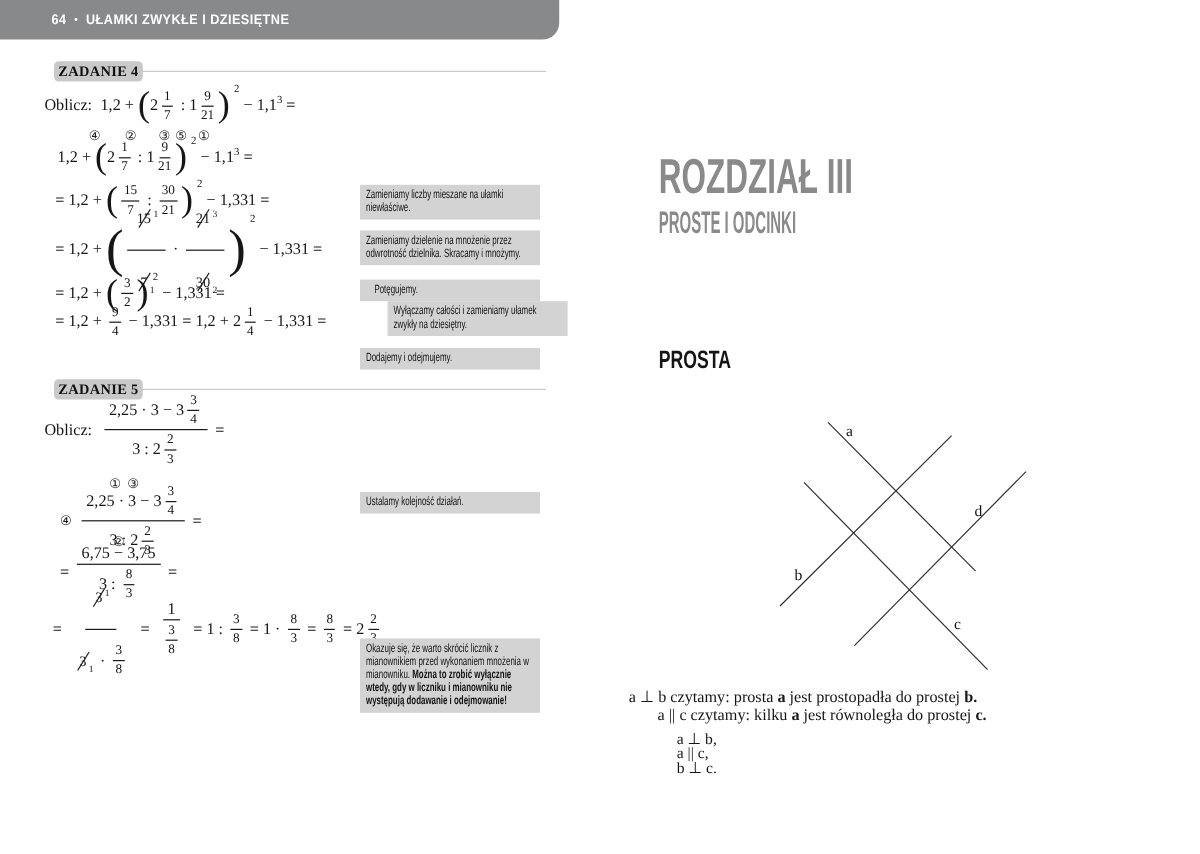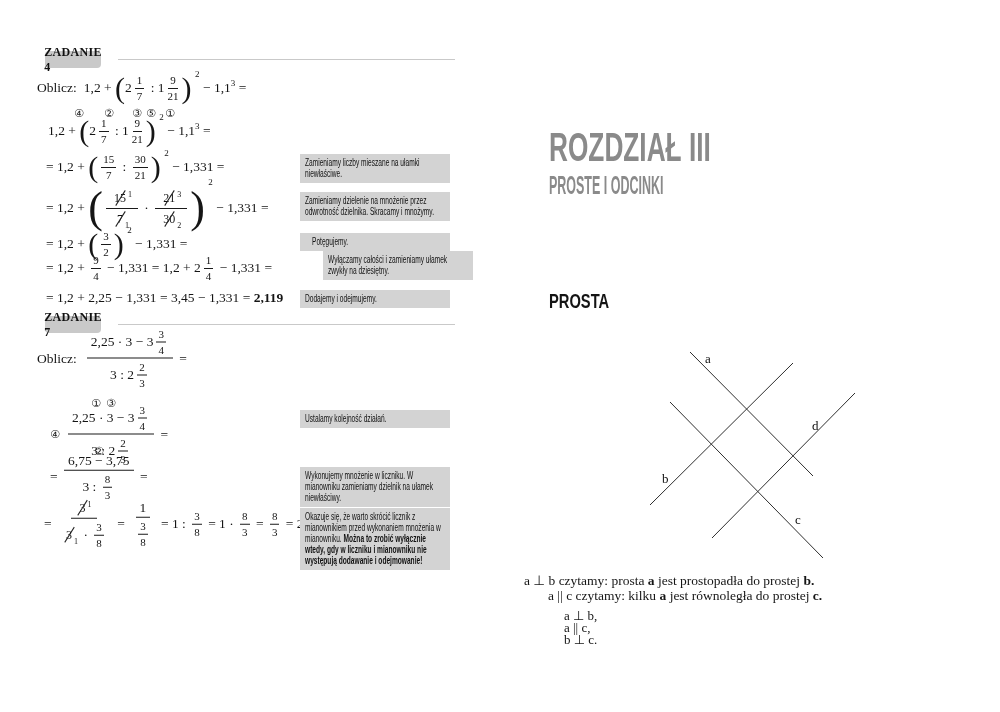--- a/index.html
+++ b/index.html
@@ -8,21 +8,21 @@
 
   
   .hbar{position:absolute;left:0;top:0;width:466px;height:33px;background:#87898b;
         border-radius:0 0 14px 0;display:flex;align-items:center;}
   .hbar-in{display:flex;align-items:center;gap:7px;margin-left:43px;
         font-family:"Liberation Sans",sans-serif;font-weight:bold;color:#fff;
         font-size:11.5px;letter-spacing:0.4px;transform:scaleX(.92);transform-origin:0 50%;white-space:nowrap;}
   .hsep{font-size:9px;position:relative;top:-1px;}
 
   
-  .zbox{position:absolute;left:45px;width:56px;height:17px;background:#c9c9c9;border-radius:4px;
+  .zbox{position:absolute;left:45px;width:74px;height:17px;background:#c9c9c9;border-radius:4px;
         display:flex;align-items:center;justify-content:center;
         font-family:"Liberation Serif",serif;font-weight:bold;font-size:12px;letter-spacing:.3px;color:#111;}
   .z4box{top:51px;} .z5box{top:316px;}
   .zrule{position:absolute;left:118px;width:337px;height:1px;background:#c9c9c9;}
   .z4rule{top:59px;} .z5rule{top:324px;}
 
   
   .prow,.mline{position:absolute;display:flex;align-items:center;white-space:pre;
         transform:translateY(-50%);font-size:13.5px;}
   .oblicz{margin-right:7px;}
@@ -37,21 +37,21 @@
   .mfd{padding-top:2px;}
   .mbfrac{display:inline-flex;flex-direction:column;align-items:center;margin:0 3px;}
   .mbn,.mbd{display:inline-flex;align-items:center;line-height:1;padding:2px 4px;}
   .mbn{border-bottom:1px solid #1a1a1a;}
   .mparw{position:relative;display:inline-flex;align-items:center;}
   .mparw.has-sup{padding-right:8px;}
   .mpar{font-size:30px;line-height:.85;font-weight:400;}
   .mparlg{font-size:44px;}
   .mparsup{position:absolute;top:-6px;right:0;font-size:9px;}
   .mparw-lg .mparsup{top:-12px;}
-  .mxn{position:relative;display:inline-block;margin:1px 2px;}
+  .mxn{position:relative;display:inline-block;margin:17px 2px;}
   .mxv{position:relative;display:inline-block;padding:0 2px;font-size:12px;}
   .mxv::after{content:"";position:absolute;left:50%;top:-3px;bottom:-3px;width:1px;background:#222;
         transform:rotate(32deg);}
   .mxc{font-size:8px;position:relative;top:-5px;}
   .mxnsub .mxc{top:5px;}
 
   .z4prompt{left:37px;top:88px;}
   .z4marks span,.z5mk{position:absolute;font-size:11px;font-family:"DejaVu Sans",sans-serif;color:#222;}
   .zm1{left:74px;top:107px;} .zm2{left:104px;top:107px;} .zm3{left:132px;top:107px;}
   .zm4{left:146px;top:107px;} .zm5{left:165px;top:107px;}
@@ -59,21 +59,21 @@
   .z4l4{left:46px;top:244px;} .z4l5{left:46px;top:268px;} .z4l6{left:46px;top:298px;}
   .z5prompt{left:37px;top:358px;}
   .z5l1{left:50px;top:434px;} .z5l2{left:50px;top:477px;} .z5l3{left:44px;top:524px;}
   .z5mk1{left:91px;top:397px;} .z5mk3{left:106px;top:397px;} .z5mk2{left:94px;top:445px;}
 
   
   .note{position:absolute;left:300px;width:150px;background:#d3d3d3;padding:3px 5px 4px;box-sizing:border-box;}
   .note-in{width:212px;transform:scaleX(.66);transform-origin:0 0;
         font-family:"Liberation Sans",sans-serif;font-size:10px;line-height:11px;color:#111;}
   .n41{top:123px;} .n42{top:154px;} .n43{top:192px;} .n44{top:233px;padding-left:12px;} .n45{top:251px;margin-left:23px;} .n46{top:290px;}
-  .n51{top:410px;} .n52{top:467px;} .n53{top:508px;}
+  .n51{top:410px;} .n52{top:467px;} .n53{top:532px;}
 
   
   .rtitle{position:absolute;font-family:"Liberation Sans",sans-serif;font-weight:bold;
         line-height:1;white-space:nowrap;transform-origin:0 0;}
   .chapter{left:549px;top:127px;font-size:41px;color:#8a8a8a;transform:scaleX(.64);}
   .chsub{left:549px;top:172px;font-size:26px;color:#8a8a8a;transform:scaleX(.48);}
   .section{left:549px;top:290px;font-size:21px;color:#141414;transform:scaleX(.70);}
   .rtext{position:absolute;font-size:13.5px;line-height:15.5px;color:#151515;}
   .intro{left:548px;top:314px;width:418px;}
   .read1{left:524px;top:573px;} .read2{left:548px;top:588px;}
@@ -83,20 +83,27 @@
   .figure{position:absolute;left:610px;top:350px;}
   .fig-line{stroke:#2e2e2e;stroke-width:1;}
   .fig-label{font-family:"Liberation Serif",serif;font-size:13px;fill:#111;}
   .seg-b{font-weight:bold;}
 </style>
 </head>
 <body>
 
 <div class="page">
 
+  <div class="hbar">
+    <div class="hbar-in">
+      <span>64</span>
+      <span class="hsep">•</span>
+      <span>UŁAMKI ZWYKŁE I DZIESIĘTNE</span>
+    </div>
+  </div>
 
   <div class="zbox z4box">
     <span>ZADANIE 4</span>
   </div>
   <div class="zrule z4rule"></div>
 
   <div class="prow z4prompt">
     <span class="oblicz">Oblicz:</span>
     <span class="mexpr"><span class="mtxt">1,2 + </span><span class="mparw"><span class="mpar">(</span></span><span class="mtxt">2</span><span class="mfrac"><span class="mfn">1</span><span class="mfd">7</span></span><span class="mtxt"> : 1</span><span class="mfrac"><span class="mfn">9</span><span class="mfd">21</span></span><span class="mparw has-sup"><span class="mpar">)</span><span class="mparsup">2</span></span><span class="mtxt"> − 1,1</span><span class="msup">3</span><span class="mtxt"> =</span></span>
   </div>
@@ -107,61 +114,57 @@
     <span class="zm3">③</span>
     <span class="zm4">⑤</span>
     <span class="zm5">①</span>
   </div>
 
   <div class="mline z4l1"><span class="mtxt">1,2 + </span><span class="mparw"><span class="mpar">(</span></span><span class="mtxt">2</span><span class="mfrac"><span class="mfn">1</span><span class="mfd">7</span></span><span class="mtxt"> : 1</span><span class="mfrac"><span class="mfn">9</span><span class="mfd">21</span></span><span class="mparw has-sup"><span class="mpar">)</span><span class="mparsup">2</span></span><span class="mtxt"> − 1,1</span><span class="msup">3</span><span class="mtxt"> =</span></div>
   <div class="mline z4l2"><span class="mtxt">= 1,2 + </span><span class="mparw"><span class="mpar">(</span></span><span class="mfrac"><span class="mfn">15</span><span class="mfd">7</span></span><span class="mtxt"> : </span><span class="mfrac"><span class="mfn">30</span><span class="mfd">21</span></span><span class="mparw has-sup"><span class="mpar">)</span><span class="mparsup">2</span></span><span class="mtxt"> − 1,331 =</span></div>
   <div class="mline z4l3"><span class="mtxt">= 1,2 + </span><span class="mparw mparw-lg"><span class="mpar mparlg">(</span></span><span class="mbfrac"><span class="mbn"><span class="mxn"><span class="mxv">15</span><span class="mxc">1</span></span></span><span class="mbd"><span class="mxn mxnsub"><span class="mxv">7</span><span class="mxc">1</span></span></span></span><span class="mtxt"> · </span><span class="mbfrac"><span class="mbn"><span class="mxn"><span class="mxv">21</span><span class="mxc">3</span></span></span><span class="mbd"><span class="mxn mxnsub"><span class="mxv">30</span><span class="mxc">2</span></span></span></span><span class="mparw mparw-lg has-sup"><span class="mpar mparlg">)</span><span class="mparsup">2</span></span><span class="mtxt"> − 1,331 =</span></div>
   <div class="mline z4l4"><span class="mtxt">= 1,2 + </span><span class="mparw"><span class="mpar">(</span></span><span class="mfrac"><span class="mfn">3</span><span class="mfd">2</span></span><span class="mparw has-sup"><span class="mpar">)</span><span class="mparsup">2</span></span><span class="mtxt"> − 1,331 =</span></div>
   <div class="mline z4l5"><span class="mtxt">= 1,2 + </span><span class="mfrac"><span class="mfn">9</span><span class="mfd">4</span></span><span class="mtxt"> − 1,331 = 1,2 + 2</span><span class="mfrac"><span class="mfn">1</span><span class="mfd">4</span></span><span class="mtxt"> − 1,331 =</span></div>
-  <div class="mline z4l6"><span class="mtxt">= 1,2 + 2,25 − 1,331 = 3,45 − 1,331 = </span><span class="mtxt mb">2,119</span></div>
 
   <div class="note n42">
       <div class="note-in"><span class="seg">Zamieniamy liczby mieszane na ułamki niewłaściwe.</span></div>
     </div>
   <div class="note n43">
       <div class="note-in"><span class="seg">Zamieniamy dzielenie na mnożenie przez odwrotność dzielnika. Skracamy i mnożymy.</span></div>
     </div>
   <div class="note n44">
       <div class="note-in"><span class="seg">Potęgujemy.</span></div>
     </div>
   <div class="note n45">
       <div class="note-in"><span class="seg">Wyłączamy całości i zamieniamy ułamek zwykły na dziesiętny.</span></div>
     </div>
   <div class="note n46">
       <div class="note-in"><span class="seg">Dodajemy i odejmujemy.</span></div>
     </div>
 
   <div class="zbox z5box">
-    <span>ZADANIE 7</span>
+    <span>ZADANIE 5</span>
   </div>
   <div class="zrule z5rule"></div>
 
   <div class="prow z5prompt">
     <span class="oblicz">Oblicz:</span>
     <span class="mexpr"><span class="mbfrac"><span class="mbn"><span class="mtxt">2,25 · 3 − 3</span><span class="mfrac"><span class="mfn">3</span><span class="mfd">4</span></span></span><span class="mbd"><span class="mtxt">3 : 2</span><span class="mfrac"><span class="mfn">2</span><span class="mfd">3</span></span></span></span><span class="mtxt"> =</span></span>
   </div>
 
   <span class="z5mk z5mk1">①</span>
   <span class="z5mk z5mk3">③</span>
   <span class="z5mk z5mk2">②</span>
 
   <div class="mline z5l1"><span class="mmk">④</span><span class="mbfrac"><span class="mbn"><span class="mtxt">2,25 · 3 − 3</span><span class="mfrac"><span class="mfn">3</span><span class="mfd">4</span></span></span><span class="mbd"><span class="mtxt">3 : 2</span><span class="mfrac"><span class="mfn">2</span><span class="mfd">3</span></span></span></span><span class="mtxt"> =</span></div>
   <div class="mline z5l2"><span class="mtxt">= </span><span class="mbfrac"><span class="mbn"><span class="mtxt">6,75 − 3,75</span></span><span class="mbd"><span class="mtxt">3 : </span><span class="mfrac"><span class="mfn">8</span><span class="mfd">3</span></span></span></span><span class="mtxt"> =</span></div>
   <div class="mline z5l3"><span class="mtxt">= </span><span class="mbfrac"><span class="mbn"><span class="mxn"><span class="mxv">3</span><span class="mxc">1</span></span></span><span class="mbd"><span class="mxn mxnsub"><span class="mxv">3</span><span class="mxc">1</span></span><span class="mtxt"> · </span><span class="mfrac"><span class="mfn">3</span><span class="mfd">8</span></span></span></span><span class="mtxt"> = </span><span class="mbfrac"><span class="mbn"><span class="mtxt">1</span></span><span class="mbd"><span class="mfrac"><span class="mfn">3</span><span class="mfd">8</span></span></span></span><span class="mtxt"> = 1 : </span><span class="mfrac"><span class="mfn">3</span><span class="mfd">8</span></span><span class="mtxt"> = 1 · </span><span class="mfrac"><span class="mfn">8</span><span class="mfd">3</span></span><span class="mtxt"> = </span><span class="mfrac"><span class="mfn">8</span><span class="mfd">3</span></span><span class="mtxt"> = 2</span><span class="mfrac"><span class="mfn">2</span><span class="mfd">3</span></span></div>
 
   <div class="note n51">
       <div class="note-in"><span class="seg">Ustalamy kolejność działań.</span></div>
-    </div>
-  <div class="note n52">
-      <div class="note-in"><span class="seg">Wykonujemy mnożenie w liczniku. W mianowniku zamieniamy dzielnik na ułamek niewłaściwy.</span></div>
     </div>
   <div class="note n53">
       <div class="note-in"><span class="seg">Okazuje się, że warto skrócić licznik z mianownikiem przed wykonaniem mnożenia w mianowniku. </span><span class="seg-b">Można to zrobić wyłącznie wtedy, gdy w liczniku i mianowniku nie występują dodawanie i odejmowanie!</span></div>
     </div>
 
   <div class="rtitle chapter">ROZDZIAŁ III</div>
   <div class="rtitle chsub">PROSTE I ODCINKI</div>
   <div class="rtitle section">PROSTA</div>
 
 

